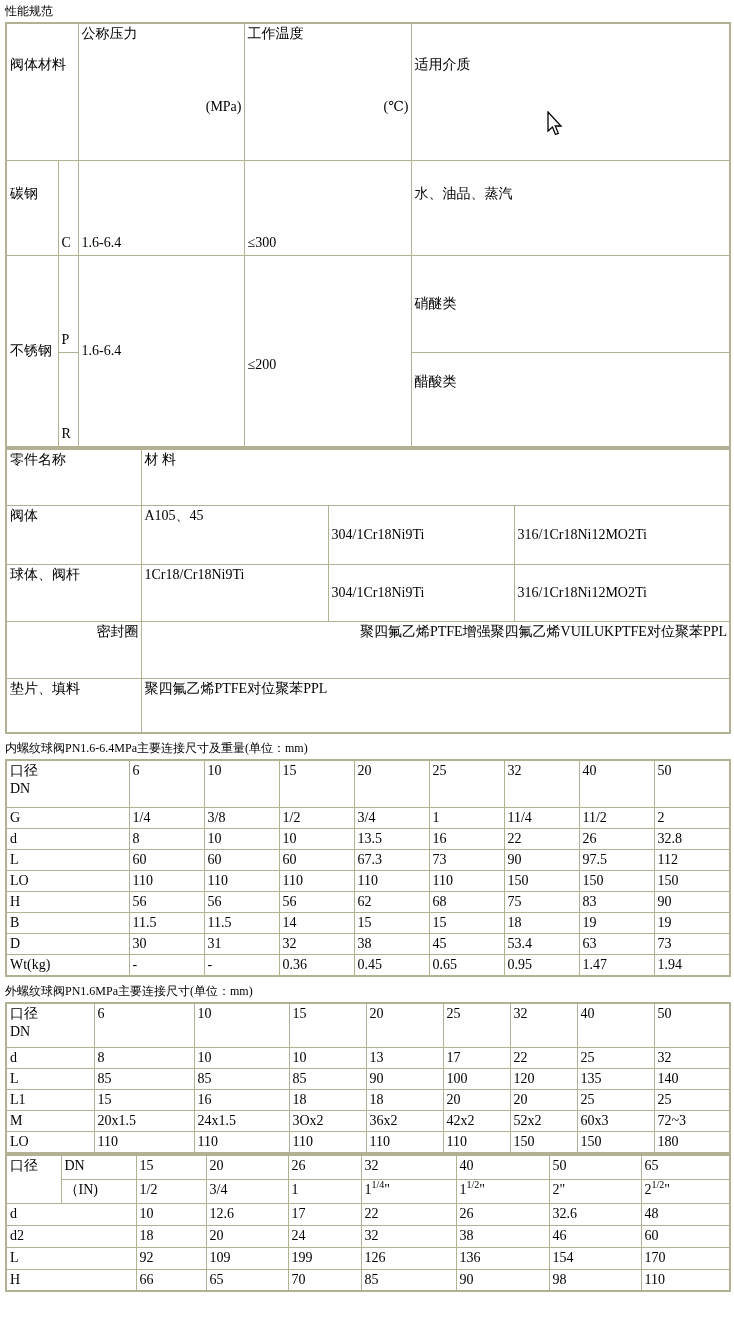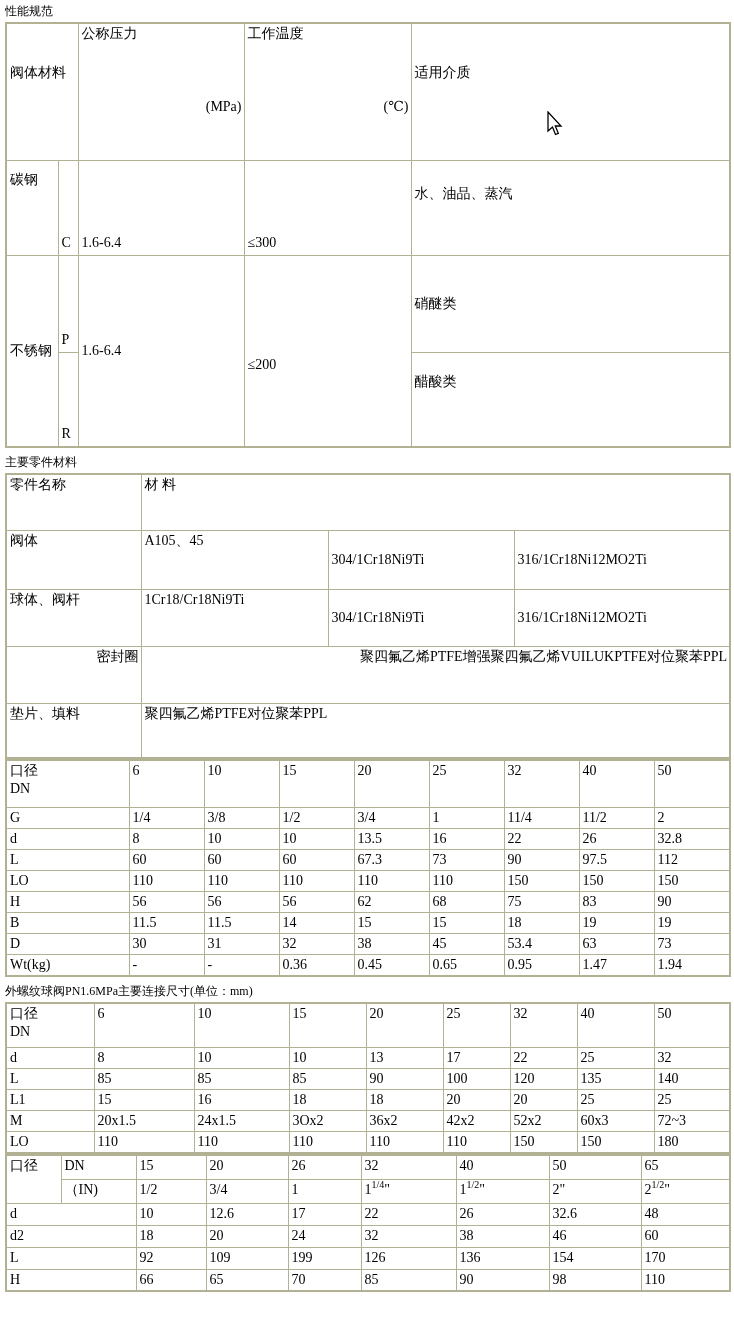--- a/index.html
+++ b/index.html
@@ -11,24 +11,24 @@
   .page{padding:3px 0 0 5px;}
   .sec-title{font-size:12px;line-height:16px;margin:0 0 3px 0;}
   .sec-title.mt{margin-top:6px;}
   table{border-collapse:collapse;table-layout:fixed;width:724px;
         border:2px solid #b2b193;}
   td{border:1px solid #b2b193;padding:1px 2px 1px 3px;overflow:hidden;
      font-size:14px;line-height:18px;word-break:break-all;}
   .vt{vertical-align:top;}
   .vm{vertical-align:middle;}
   .vb{vertical-align:bottom;padding-bottom:3px;}
-  .pt10{padding-top:10px;}
+  .pt10{padding-top:24px;}
   .pt12{padding-top:24px;}
   .pt20{padding-top:20px;}
-  .pt32{padding-top:40px;}
+  .pt32{padding-top:32px;}
   .pb48{padding-bottom:72px;}
   .gap55{margin-top:55px;text-align:right;}
   
   .t1 tr.r1{height:137px;} .t1 tr.r2{height:95px;}
   .t1 tr.r3{height:97px;}  .t1 tr.r4{height:95px;}
   
   .t2 tr.r1{height:56px;} .t2 tr.r2{height:59px;margin-top:8px;}
   .t2 tr.r3{height:57px;} .t2 tr.r4{height:57px;text-align:right;} .t2 tr.r5{height:55px;}
   .t2 td{vertical-align:top;}
   .t2 td.vm{vertical-align:middle;}
@@ -82,21 +82,20 @@
       <td rowspan="2" class="vb pb48">≤200</td>
       <td class="vm">硝醚类</td>
     </tr>
     <tr class="r4">
       <td class="vb">R</td>
       <td class="vt pt20">醋酸类</td>
     </tr>
   </tbody>
     </table>
 
-  <div class="sec-title mt">主要零件材料</div>
 
   <table class="t2">
     <colgroup>
       <col style="width:135px">
         <col style="width:187px">
       <col style="width:186px">
         <col style="width:216px">
     </colgroup>
     <tbody>
         <tr class="r1">
@@ -119,20 +118,21 @@
       <td>密封圈</td>
       <td colspan="3">聚四氟乙烯PTFE增强聚四氟乙烯VUILUKPTFE对位聚苯PPL</td>
     </tr>
     <tr class="r5">
       <td>垫片、填料</td>
       <td colspan="3">聚四氟乙烯PTFE对位聚苯PPL</td>
     </tr>
   </tbody>
     </table>
 
+  <div class="sec-title mt">内螺纹球阀PN1.6-6.4MPa主要连接尺寸及重量(单位：mm)</div>
 
   <table class="t3">
     <colgroup>
       <col style="width:123px">
         <col style="width:75px">
         <col style="width:75px">
       <col style="width:75px">
         <col style="width:75px">
         <col style="width:75px">
       <col style="width:75px">

